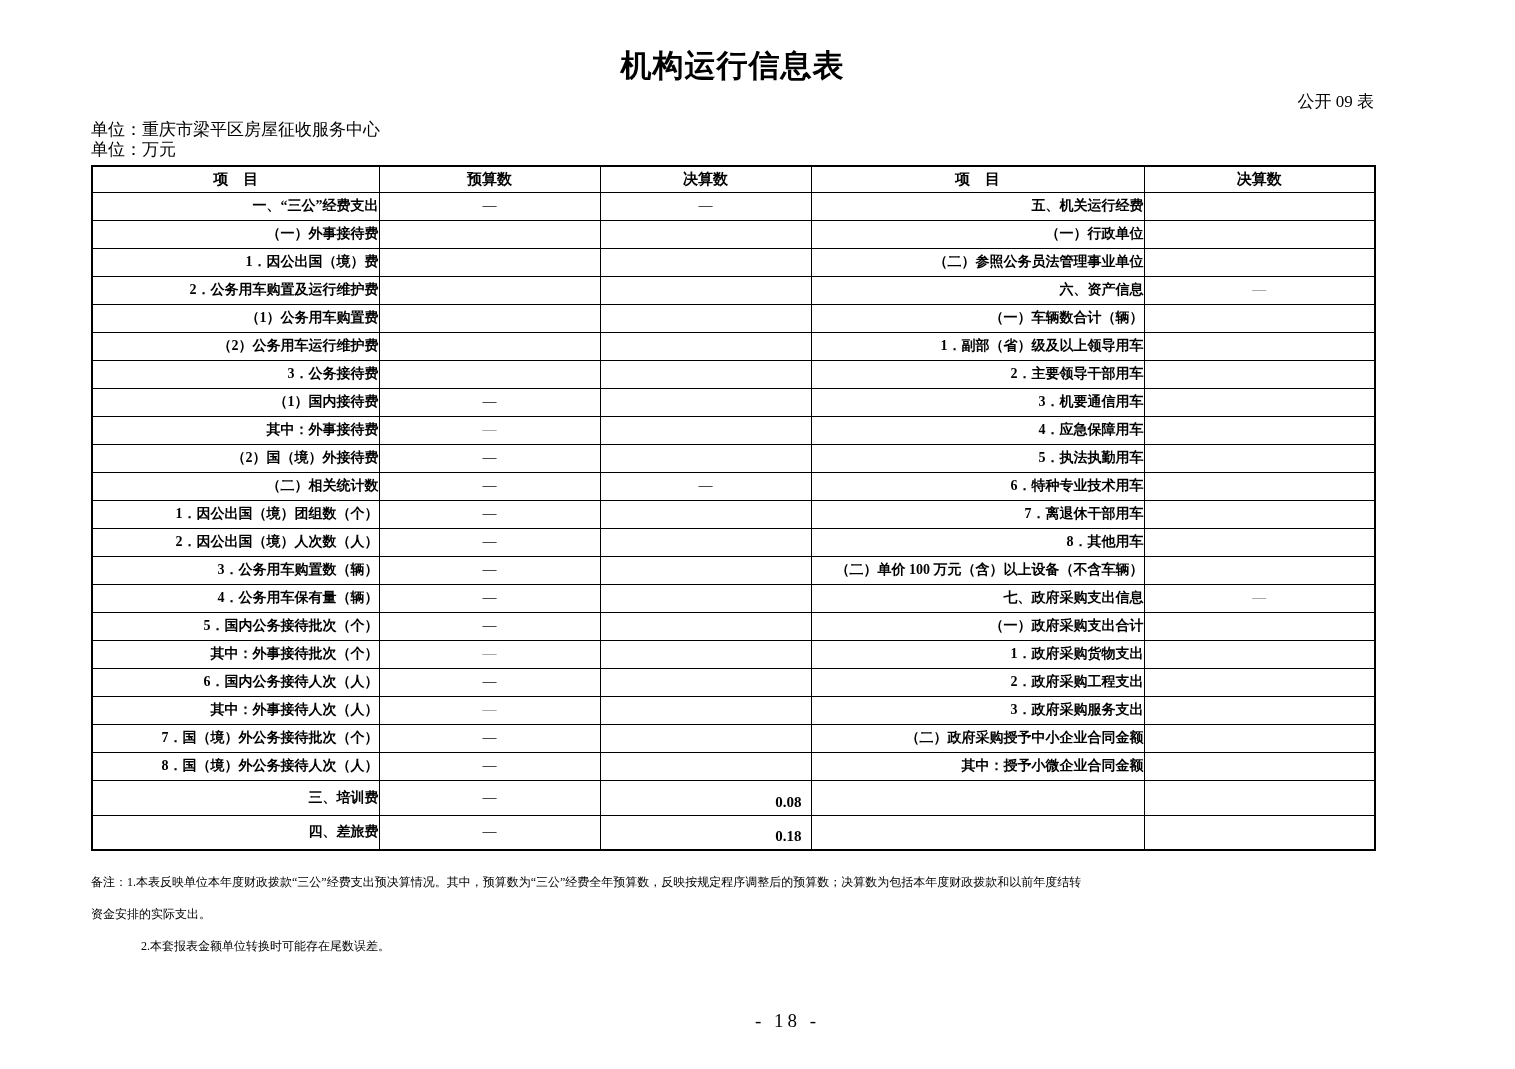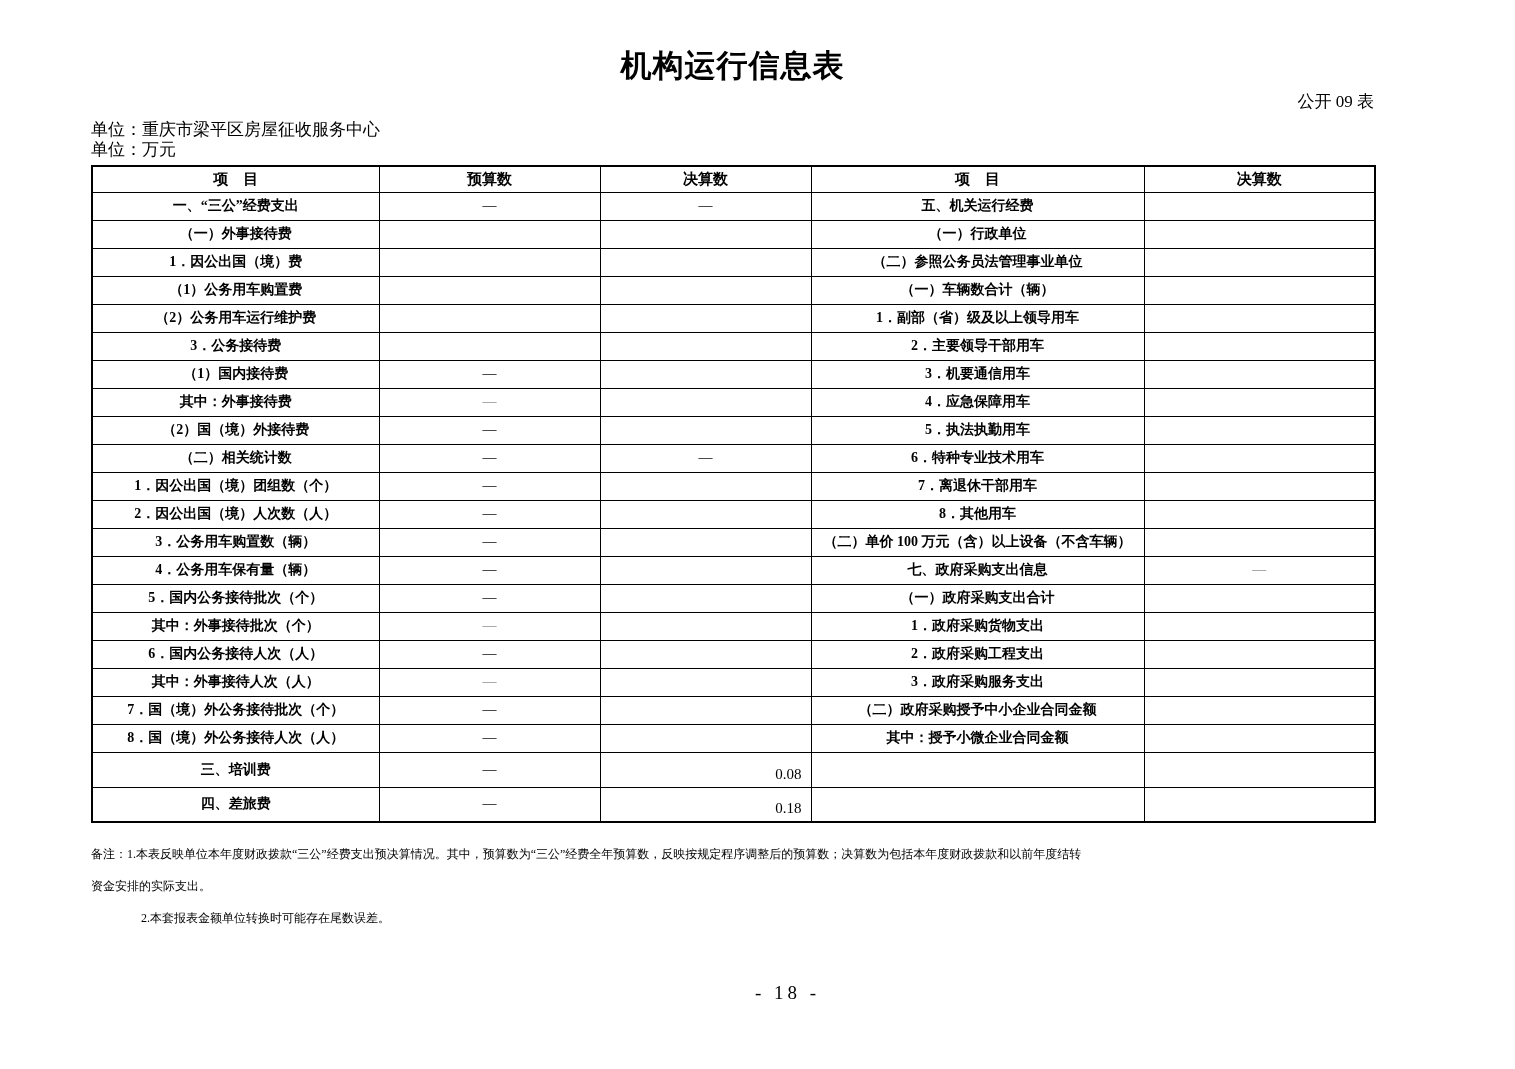--- a/index.html
+++ b/index.html
@@ -52,28 +52,29 @@
     vertical-align: middle;
   }
   .main-table th {
     height: 26px;
     font-weight: bold;
     text-align: center;
     font-size: 15px;
   }
   .main-table td { height: 28px; }
   .main-table tr.tall td { height: 35px; }
-  td.label { text-align: center; font-weight: bold; }
+  td.label { text-align: right; font-weight: bold; }
   td.val { text-align: center; font-weight: normal; }
   td.val.num {
     text-align: right;
     vertical-align: bottom;
     padding-right: 9px;
     padding-bottom: 4px;
     font-size: 15px;
+    font-weight: bold;
   }
   td.dash { letter-spacing: 0; }
   td.gray { color: #8c8c8c; }
   .ind-0 { padding-left: 3px; }
   .ind-1 { padding-left: 24px; }
   .ind-2 { padding-left: 40px; }
   .ind-3 { padding-left: 50px; }
   .ind-4 { padding-left: 76px; }
   .notes {
     margin-top: 15px;
@@ -137,20 +138,27 @@
           <td class="val"></td>
         </tr>
         <tr>
           <td class="label ind-2">1．因公出国（境）费</td>
           <td class="val"></td>
           <td class="val"></td>
           <td class="label ind-1">（二）参照公务员法管理事业单位</td>
           <td class="val"></td>
         </tr>
         <tr>
+          <td class="label ind-2">2．公务用车购置及运行维护费</td>
+          <td class="val"></td>
+          <td class="val"></td>
+          <td class="label ind-0">六、资产信息</td>
+          <td class="val dash gray">—</td>
+        </tr>
+        <tr>
           <td class="label ind-3">（1）公务用车购置费</td>
           <td class="val"></td>
           <td class="val"></td>
           <td class="label ind-1">（一）车辆数合计（辆）</td>
           <td class="val"></td>
         </tr>
         <tr>
           <td class="label ind-3">（2）公务用车运行维护费</td>
           <td class="val"></td>
           <td class="val"></td>

